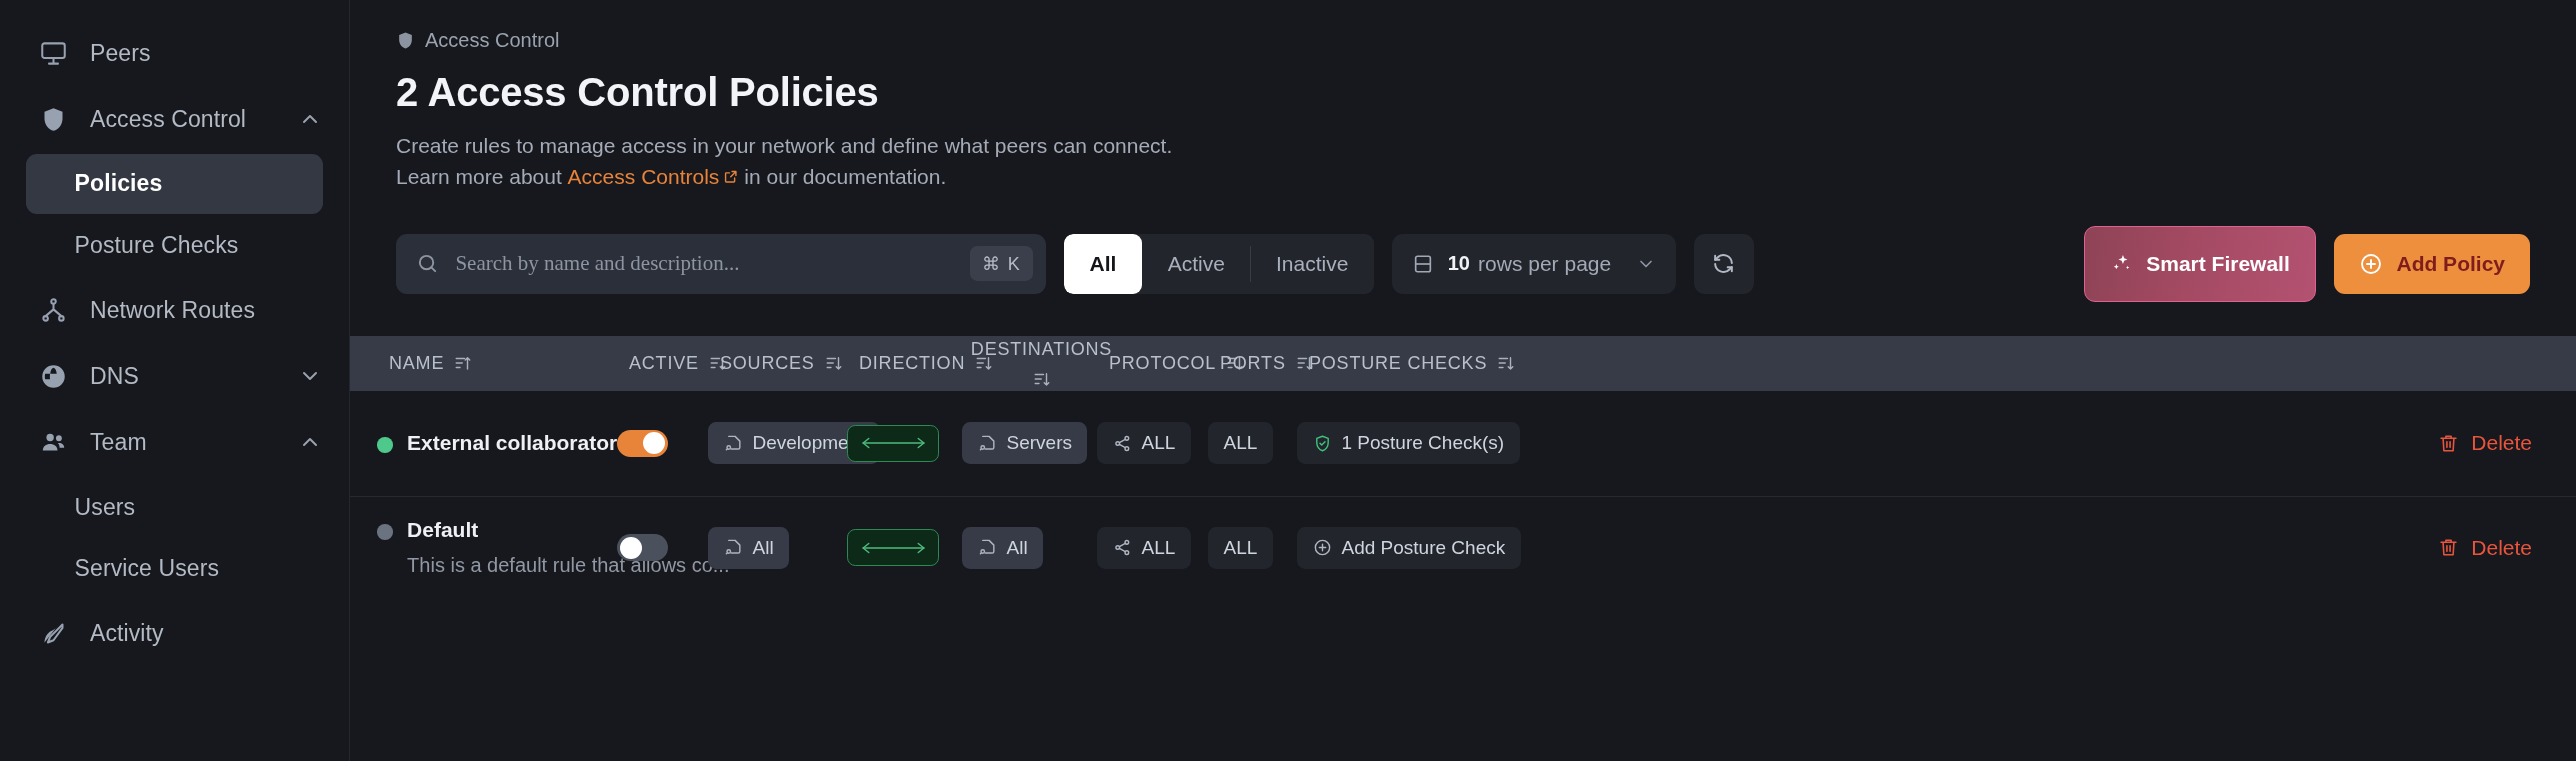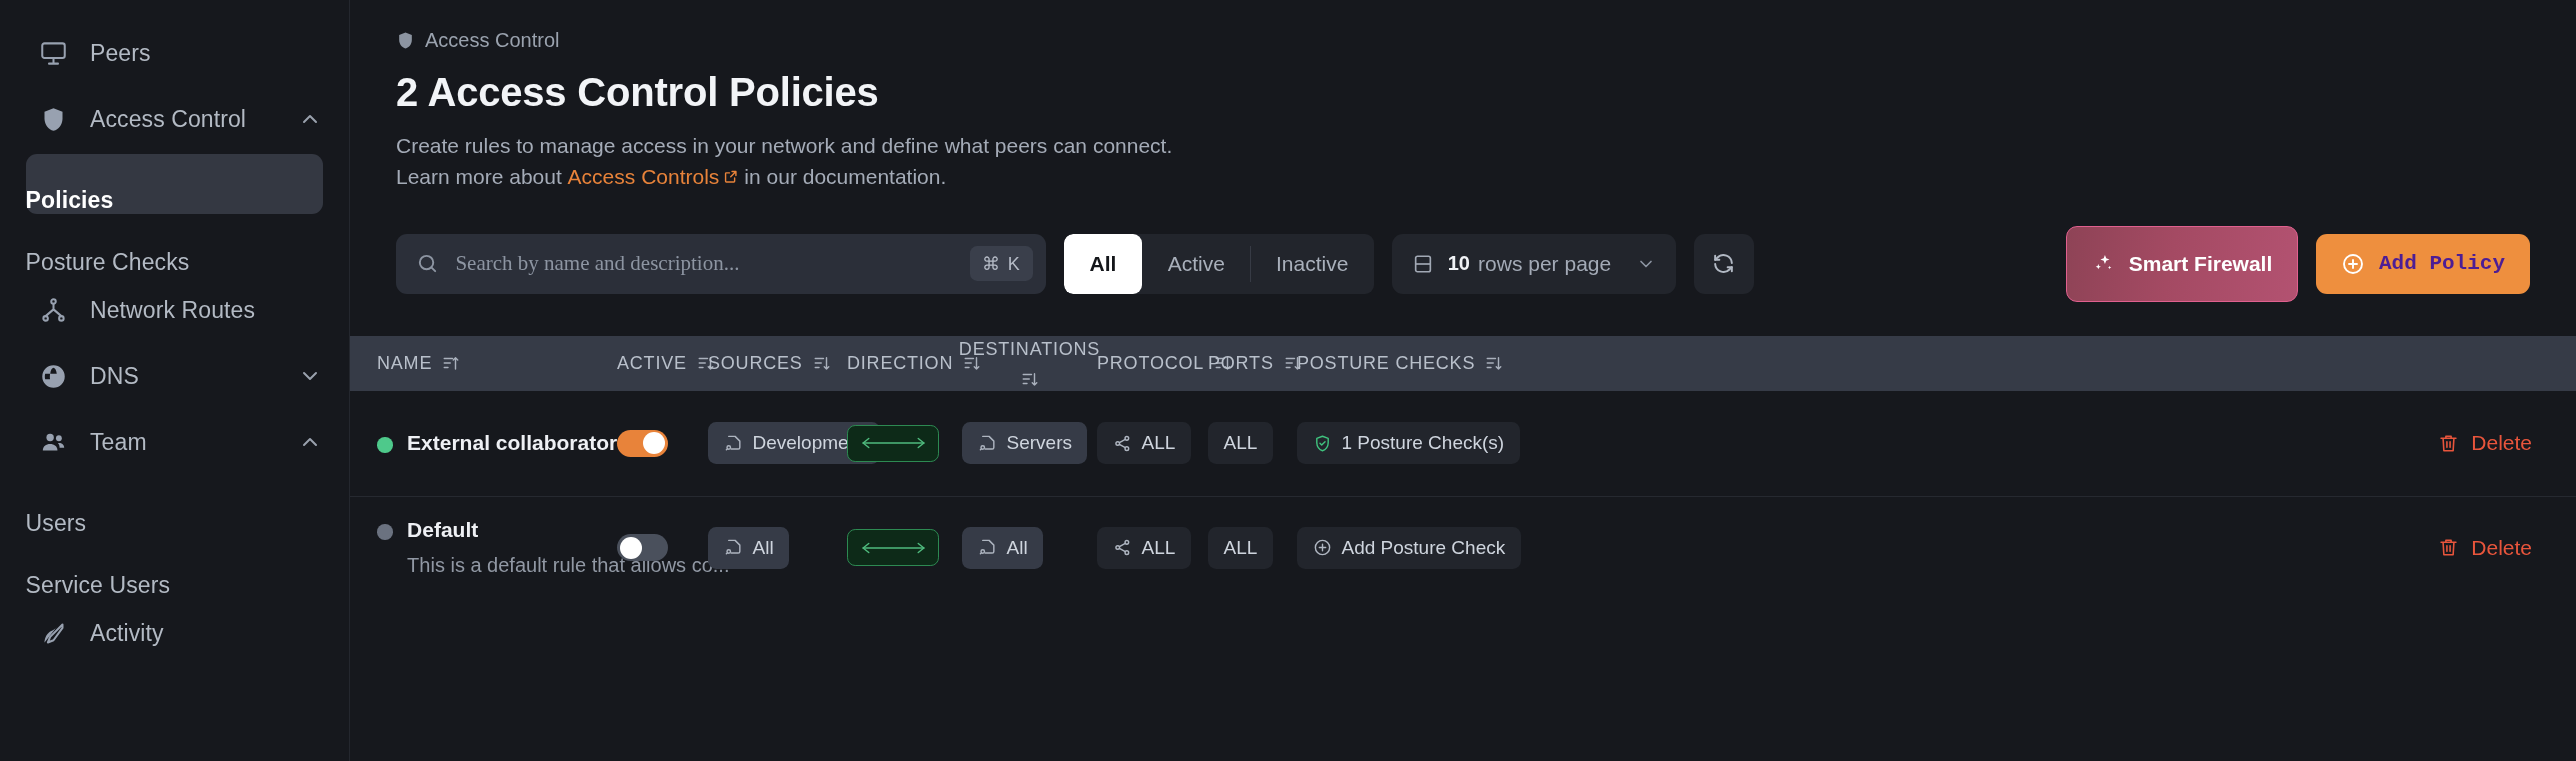--- a/index.html
+++ b/index.html
@@ -38,23 +38,24 @@
     font-size: 23px; color: #b3bac4; letter-spacing: 0.1px;
     white-space: nowrap;
   }
   .nav-chev {
     margin-left: auto; color: #99a1ad;
     display:flex; align-items:center;
   }
   .nav-chev svg { width: 24px; height: 24px; display:block;}
 
   .sub-item {
-    display: flex; align-items: flex-end;
+    display: flex; align-items: center;
     height: 60px;
     margin: 1.8px 25.6px 1.8px 25.6px;
+    padding-left: 49px;
     border-radius: 11px;
     cursor: pointer;
   }
   .sub-item .nav-label { font-size: 23px; color: #b3bac4; }
   .sub-item.active { background: #343842; }
   .sub-item.active .nav-label { color: #ffffff; font-weight: 600; }
 
   
   .main { flex: 1; min-width: 0; position: relative; }
 
@@ -172,21 +173,21 @@
 
   .btn-add {
     height: 60px; border-radius: 11px;
     background: #ee8f3e;
     display: flex; align-items: center; gap: 13.7px;
     padding: 0 25px;
     cursor: pointer;
   }
   .btn-add .a-icon { color: #ffffff; display:flex; }
   .btn-add .a-icon svg { width: 24px; height: 24px; display:block; }
-  .btn-add .a-label { font-size: 21px; font-weight: 700; color: #4c1d95; white-space: nowrap; font-family: Liberation Mono, monospace;}
+  .btn-add .a-label { font-size: 21px; font-weight: 700; color: #7f1d1d; white-space: nowrap;}
 
   
   .table-wrap { margin-top: 34px; width: 100%; }
   .thead {
     background: #363b47;
     height: 55px;
     display: flex; align-items: center;
   }
   .th {
     display: flex; align-items: center; gap: 10px;
@@ -210,21 +211,21 @@
   .c-name   { width: 267px; padding-left: 27px; }
   .c-active { width: 91px; }
   .c-src    { width: 139px; }
   .c-dir    { width: 115px; }
   .c-dest   { width: 135px; flex-direction: column; }
   .c-proto  { width: 111px; }
   .c-ports  { width: 89px; }
   .c-posture{ width: 228px; }
   .c-del    { flex: 1; }
 
-  .thead .c-name   { padding-left: 27px; }
+  .thead .c-name   { padding-left: 27px; margin-left: 12px; }
   .thead .c-active { }
 
   
   .name-cell { display: flex; align-items: flex-start; gap: 14.6px; }
   .dot { width: 15.5px; height: 15.5px; border-radius: 50%; flex-shrink: 0; margin-top: 6.4px; }
   .name-main { font-size: 21px; font-weight: 700; color: #eef0f4; white-space: nowrap; }
   .name-sub { font-size: 20px; color: #9198a4; margin-top: 12px; white-space: nowrap; }
 
   
   .toggle {

